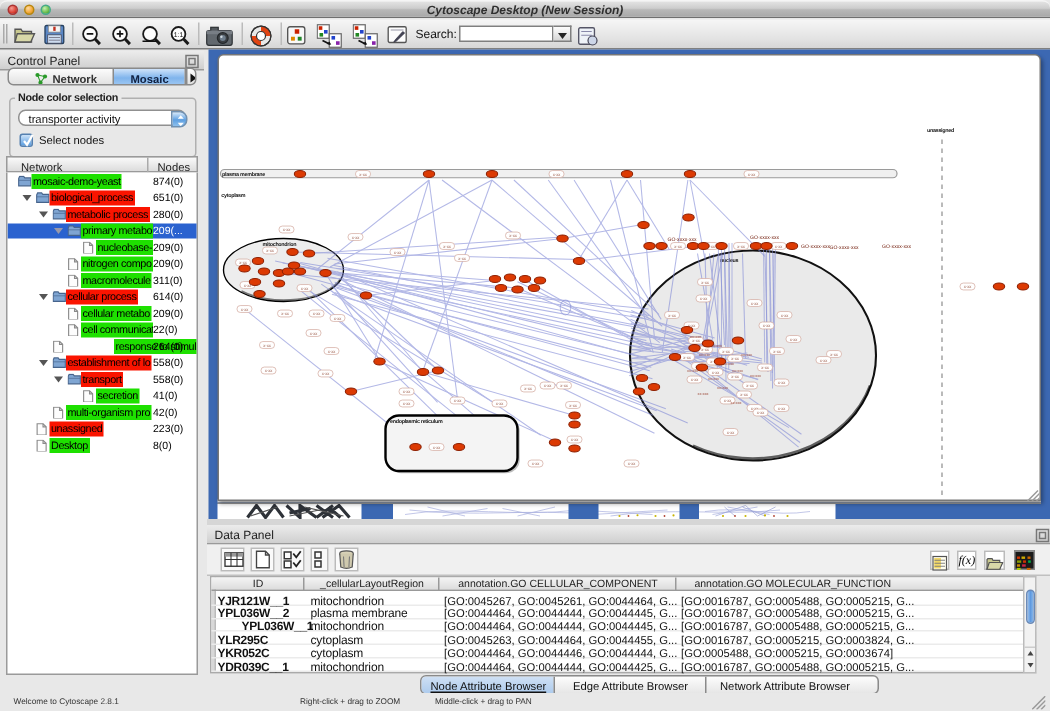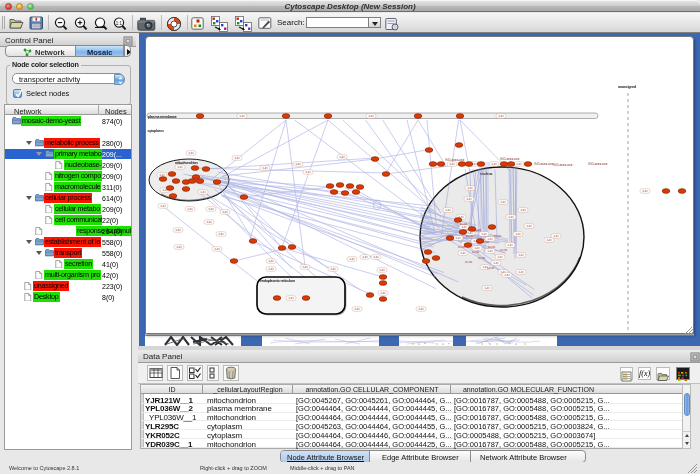--- a/index.html
+++ b/index.html
@@ -162,20 +162,29 @@
   <div class="abs" style="left:93px;top:0;width:1px;height:10px;background:#aaa;"></div>
  </div>
  <div class="abs" style="left:4px;top:81px;width:128px;height:335px;background:#fff;border:1px solid #9a9a9a;border-top:none;overflow:hidden;">
 <div class="abs" style="left:0;top:0.5px;width:128px;height:11px;">
         <svg width="9" height="7.5" viewBox="0 0 10 8" style="position:absolute;top:1.8px;left:7px;">
           <path d="M0.5 2 L0.5 7.5 L9.5 7.5 L9.5 1.6 L5 1.6 L4.2 0.5 L1.2 0.5 Z" fill="#7fa5d2" stroke="#46648c" stroke-width="0.8"></path>
           <path d="M0.5 3.4 L9.5 3.4" stroke="#46648c" stroke-width="0.5"></path>
         </svg>
         <div class="abs" style="left:16px;top:0.5px;height:9.5px;max-width:81px;overflow:hidden;white-space:nowrap;background:#1ee000;font-size:7.2px;letter-spacing:-0.25px;color:#000;line-height:9.5px;padding:0 1px;">mosaic-demo-yeast</div>
         <div class="abs" style="left:97px;top:1px;font-size:7px;color:#000;line-height:10px;">874(0)</div>
+      </div>
+      <div class="abs" style="left:0;top:11.5px;width:128px;height:11px;">
+        <div class="abs" style="left:10px;top:3px;width:0;height:0;border-left:3px solid transparent;border-right:3px solid transparent;border-top:4px solid #555;"></div>
+        <svg width="9" height="7.5" viewBox="0 0 10 8" style="position:absolute;top:1.8px;left:19px;">
+          <path d="M0.5 2 L0.5 7.5 L9.5 7.5 L9.5 1.6 L5 1.6 L4.2 0.5 L1.2 0.5 Z" fill="#7fa5d2" stroke="#46648c" stroke-width="0.8"></path>
+          <path d="M0.5 3.4 L9.5 3.4" stroke="#46648c" stroke-width="0.5"></path>
+        </svg>
+        <div class="abs" style="left:28px;top:0.5px;height:9.5px;max-width:69px;overflow:hidden;white-space:nowrap;background:#fa1400;font-size:7.2px;letter-spacing:-0.25px;color:#000;line-height:9.5px;padding:0 1px;">biological_process</div>
+        <div class="abs" style="left:97px;top:1px;font-size:7px;color:#000;line-height:10px;">651(0)</div>
       </div>
       <div class="abs" style="left:0;top:22.5px;width:128px;height:11px;">
         <div class="abs" style="left:21px;top:3px;width:0;height:0;border-left:3px solid transparent;border-right:3px solid transparent;border-top:4px solid #555;"></div>
         <svg width="9" height="7.5" viewBox="0 0 10 8" style="position:absolute;top:1.8px;left:30px;">
           <path d="M0.5 2 L0.5 7.5 L9.5 7.5 L9.5 1.6 L5 1.6 L4.2 0.5 L1.2 0.5 Z" fill="#7fa5d2" stroke="#46648c" stroke-width="0.8"></path>
           <path d="M0.5 3.4 L9.5 3.4" stroke="#46648c" stroke-width="0.5"></path>
         </svg>
         <div class="abs" style="left:39px;top:0.5px;height:9.5px;max-width:58px;overflow:hidden;white-space:nowrap;background:#fa1400;font-size:7.2px;letter-spacing:-0.25px;color:#000;line-height:9.5px;padding:0 1px;">metabolic process</div>
         <div class="abs" style="left:97px;top:1px;font-size:7px;color:#000;line-height:10px;">280(0)</div>
       </div>
@@ -926,21 +935,21 @@
     <div class="abs" style="left:155px;top:0.5px;font-size:7.5px;color:#111;white-space:nowrap;">[GO:0045267, GO:0045261, GO:0044464, G...</div>
     <div class="abs" style="left:313px;top:0.5px;font-size:7.5px;color:#111;white-space:nowrap;">[GO:0016787, GO:0005488, GO:0005215, G...</div>
       </div>
       <div class="abs" style="left:0;top:18.8px;width:550px;height:8.8px;border-bottom:1px solid #ebebeb;">
     <div class="abs" style="left:4px;top:0.5px;font-size:8px;font-weight:bold;color:#111;letter-spacing:-0.2px;">YPL036W__2</div>
     <div class="abs" style="left:66px;top:0.5px;font-size:8px;color:#111;letter-spacing:-0.1px;">plasma membrane</div>
     <div class="abs" style="left:155px;top:0.5px;font-size:7.5px;color:#111;white-space:nowrap;">[GO:0044464, GO:0044444, GO:0044445, G...</div>
     <div class="abs" style="left:313px;top:0.5px;font-size:7.5px;color:#111;white-space:nowrap;">[GO:0016787, GO:0005488, GO:0005215, G...</div>
       </div>
       <div class="abs" style="left:0;top:27.6px;width:550px;height:8.8px;border-bottom:1px solid #ebebeb;">
-    <div class="abs" style="left:8px;top:0.5px;font-size:8px;font-weight:normal;color:#111;letter-spacing:-0.2px;">YPL036W__1</div>
+    <div class="abs" style="left:20px;top:0.5px;font-size:8px;font-weight:bold;color:#111;letter-spacing:-0.2px;">YPL036W__1</div>
     <div class="abs" style="left:66px;top:0.5px;font-size:8px;color:#111;letter-spacing:-0.1px;">mitochondrion</div>
     <div class="abs" style="left:155px;top:0.5px;font-size:7.5px;color:#111;white-space:nowrap;">[GO:0044464, GO:0044444, GO:0044445, G...</div>
     <div class="abs" style="left:313px;top:0.5px;font-size:7.5px;color:#111;white-space:nowrap;">[GO:0016787, GO:0005488, GO:0005215, G...</div>
       </div>
       <div class="abs" style="left:0;top:36.400000000000006px;width:550px;height:8.8px;border-bottom:1px solid #ebebeb;">
     <div class="abs" style="left:4px;top:0.5px;font-size:8px;font-weight:bold;color:#111;letter-spacing:-0.2px;">YLR295C</div>
     <div class="abs" style="left:66px;top:0.5px;font-size:8px;color:#111;letter-spacing:-0.1px;">cytoplasm</div>
     <div class="abs" style="left:155px;top:0.5px;font-size:7.5px;color:#111;white-space:nowrap;">[GO:0045263, GO:0044464, GO:0044455, G...</div>
     <div class="abs" style="left:313px;top:0.5px;font-size:7.5px;color:#111;white-space:nowrap;">[GO:0016787, GO:0005215, GO:0003824, G...</div>
       </div>

